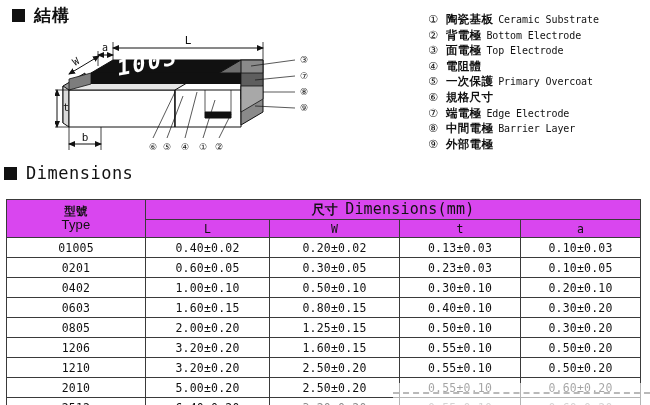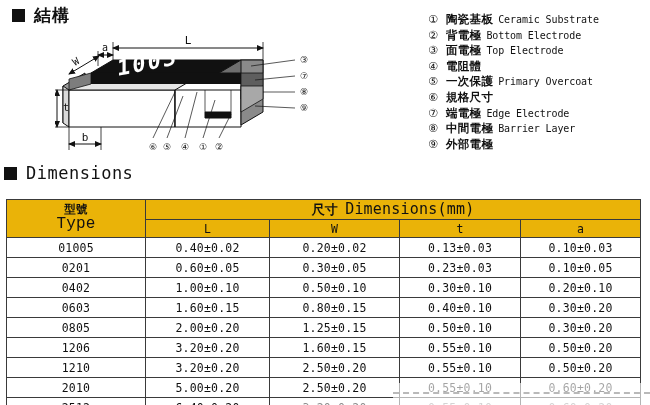--- a/index.html
+++ b/index.html
@@ -113,34 +113,34 @@
     text-align: center;
     font-family: "DejaVu Sans Mono", "Liberation Mono", monospace;
     font-size: 11.5px;
     color: #111;
     font-weight: 400;
     letter-spacing: 0.2px;
     height: 17px;
     vertical-align: middle;
   }
   #dimensions-table thead td, #dimensions-table thead th {
-    background: #eab308;
+    background: #d946ef;
   }
   .th-type {
     line-height: 1.1;
   }
   .th-type .cn {
     font-family: "DejaVu Sans", "Liberation Sans", sans-serif;
     font-size: 11.5px;
     font-weight: 700;
     display: block;
   }
   .th-type .en {
-    font-family: Liberation Mono, monospace;
-    font-size: 16px;
+    font-family: Liberation Sans, sans-serif;
+    font-size: 13px;
     display: block;
   }
   .th-dims .cn {
     font-family: Liberation Serif, serif;
     font-size: 13px;
     font-weight: 700;
   }
   .th-dims .en {
     font-family: "DejaVu Sans Mono", "Liberation Mono", monospace;
     font-size: 15px;

